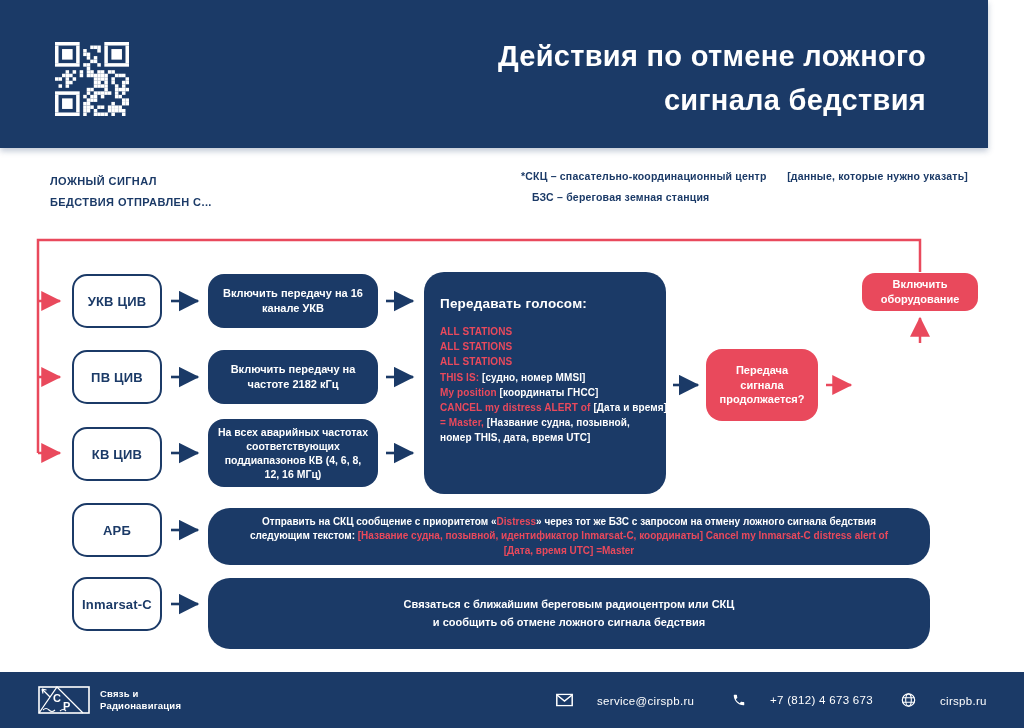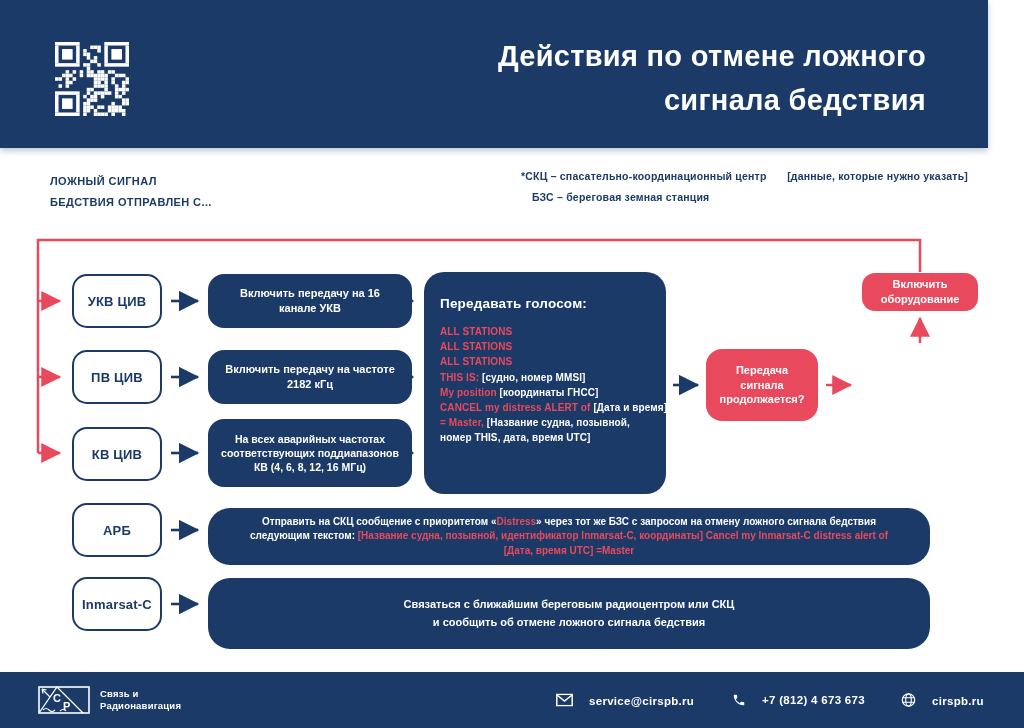--- a/index.html
+++ b/index.html
@@ -28,21 +28,21 @@
   
   .wires{position:absolute;left:0;top:0;width:1024px;height:728px;pointer-events:none;}
 
   
   .source-box{position:absolute;left:72px;width:90px;height:54px;background:#fff;
               border:2.5px solid var(--navy);border-radius:15px;box-sizing:border-box;
               display:flex;align-items:center;justify-content:center;
               color:var(--navy);font-size:13px;font-weight:700;letter-spacing:.2px;}
   .src-1{top:274px}.src-2{top:350px}.src-3{top:427px}.src-4{top:503px}.src-5{top:577px}
 
-  .step-box{position:absolute;left:208px;width:204px;background:var(--navy);border-radius:16px;
+  .step-box{position:absolute;left:208px;width:170px;background:var(--navy);border-radius:16px;
             box-sizing:border-box;display:flex;align-items:center;justify-content:center;
             text-align:center;color:#fff;font-size:11px;font-weight:600;line-height:1.35;
             padding:6px 12px;}
   .stp-1{top:274px;height:54px}
   .stp-2{top:350px;height:54px}
   .stp-3{top:419px;height:68px;font-size:10.5px;padding:6px 8px}
 
   .voice-box{position:absolute;left:424px;top:272px;width:242px;height:222px;background:var(--navy);
              border-radius:20px;box-sizing:border-box;padding:24px 14px 0 16px;color:#fff;}
   .voice-title{font-size:13.5px;font-weight:700;margin:0 0 13px 0;letter-spacing:.2px;}
@@ -61,21 +61,21 @@
             text-align:center;color:#fff;font-weight:600;}
   .wide-1{top:508px;height:57px;font-size:10px;line-height:1.42;padding:6px 26px;}
   .wide-2{top:578px;height:71px;font-size:11px;line-height:1.6;padding:6px 40px;}
   .wide-box p{margin:2px;}
 
   
   .ftr{position:absolute;left:0;top:672px;width:1024px;height:56px;background:var(--navy);color:#fff;}
   .logo{position:absolute;left:38px;top:14px;width:52px;height:28px;}
   .brand{position:absolute;left:100px;top:16px;font-size:9.5px;font-weight:600;line-height:12px;letter-spacing:.2px;}
   .contact{position:absolute;top:50%;transform:translateY(-50%);display:flex;align-items:center;
-           gap:16px;font-size:11.5px;font-weight:700;letter-spacing:.3px;}
+           gap:24px;font-size:11.5px;font-weight:400;letter-spacing:.3px;}
   .c-email{left:556px}.c-phone{left:732px}.c-site{left:901px}
   .contact svg{display:block;}
 </style>
 </head>
 <body>
 
 <div class="canvas">
 
   <header class="hdr">
     <svg class="qr" viewBox="0 0 63 63">

